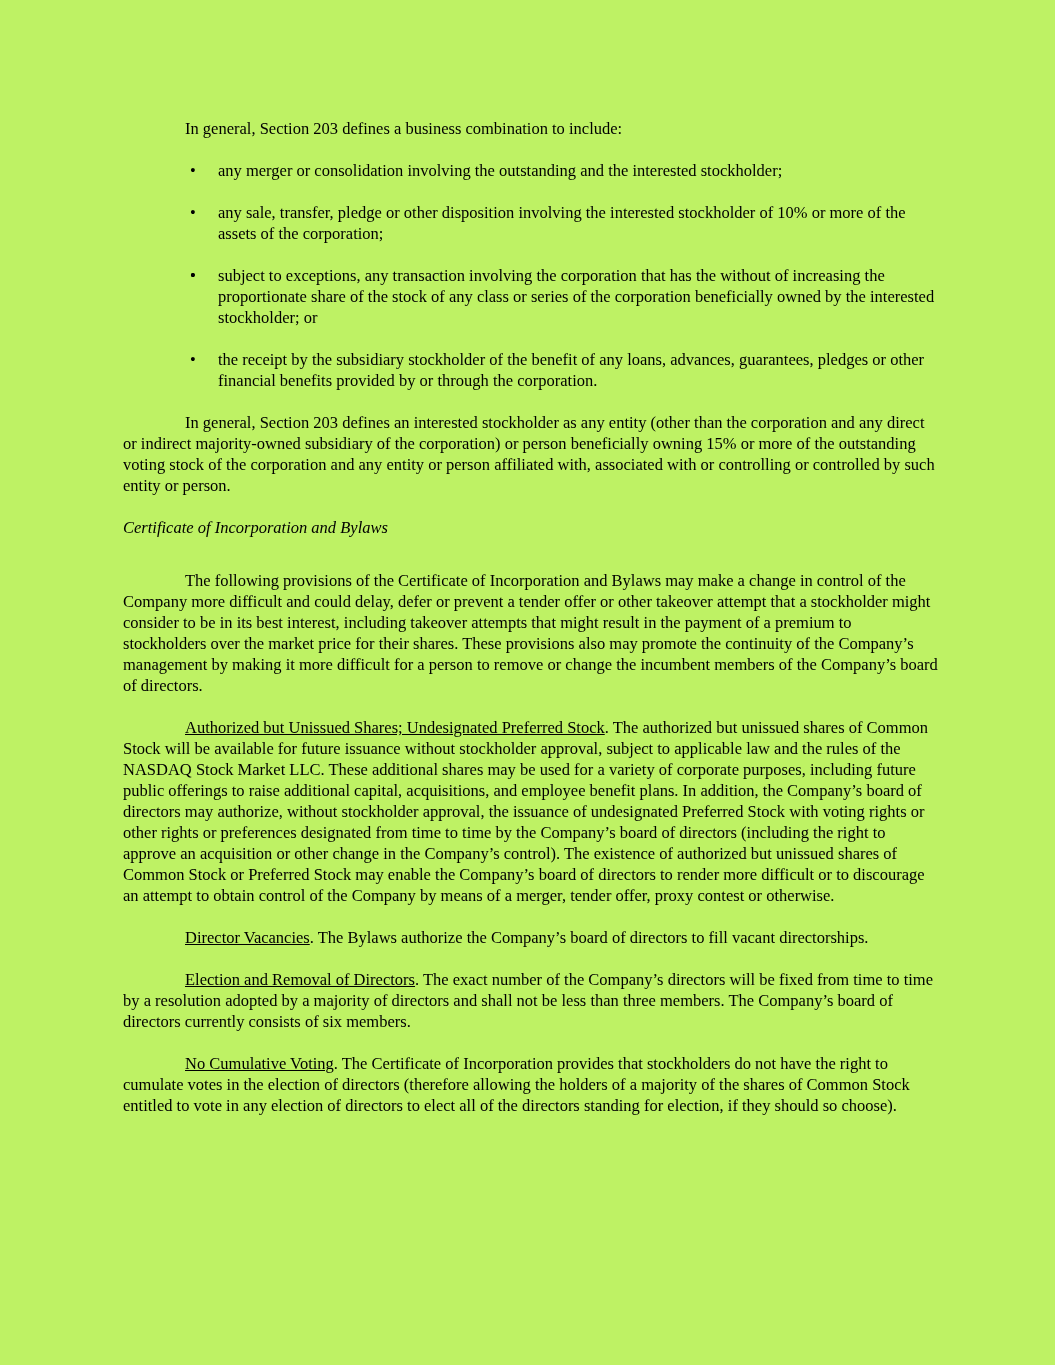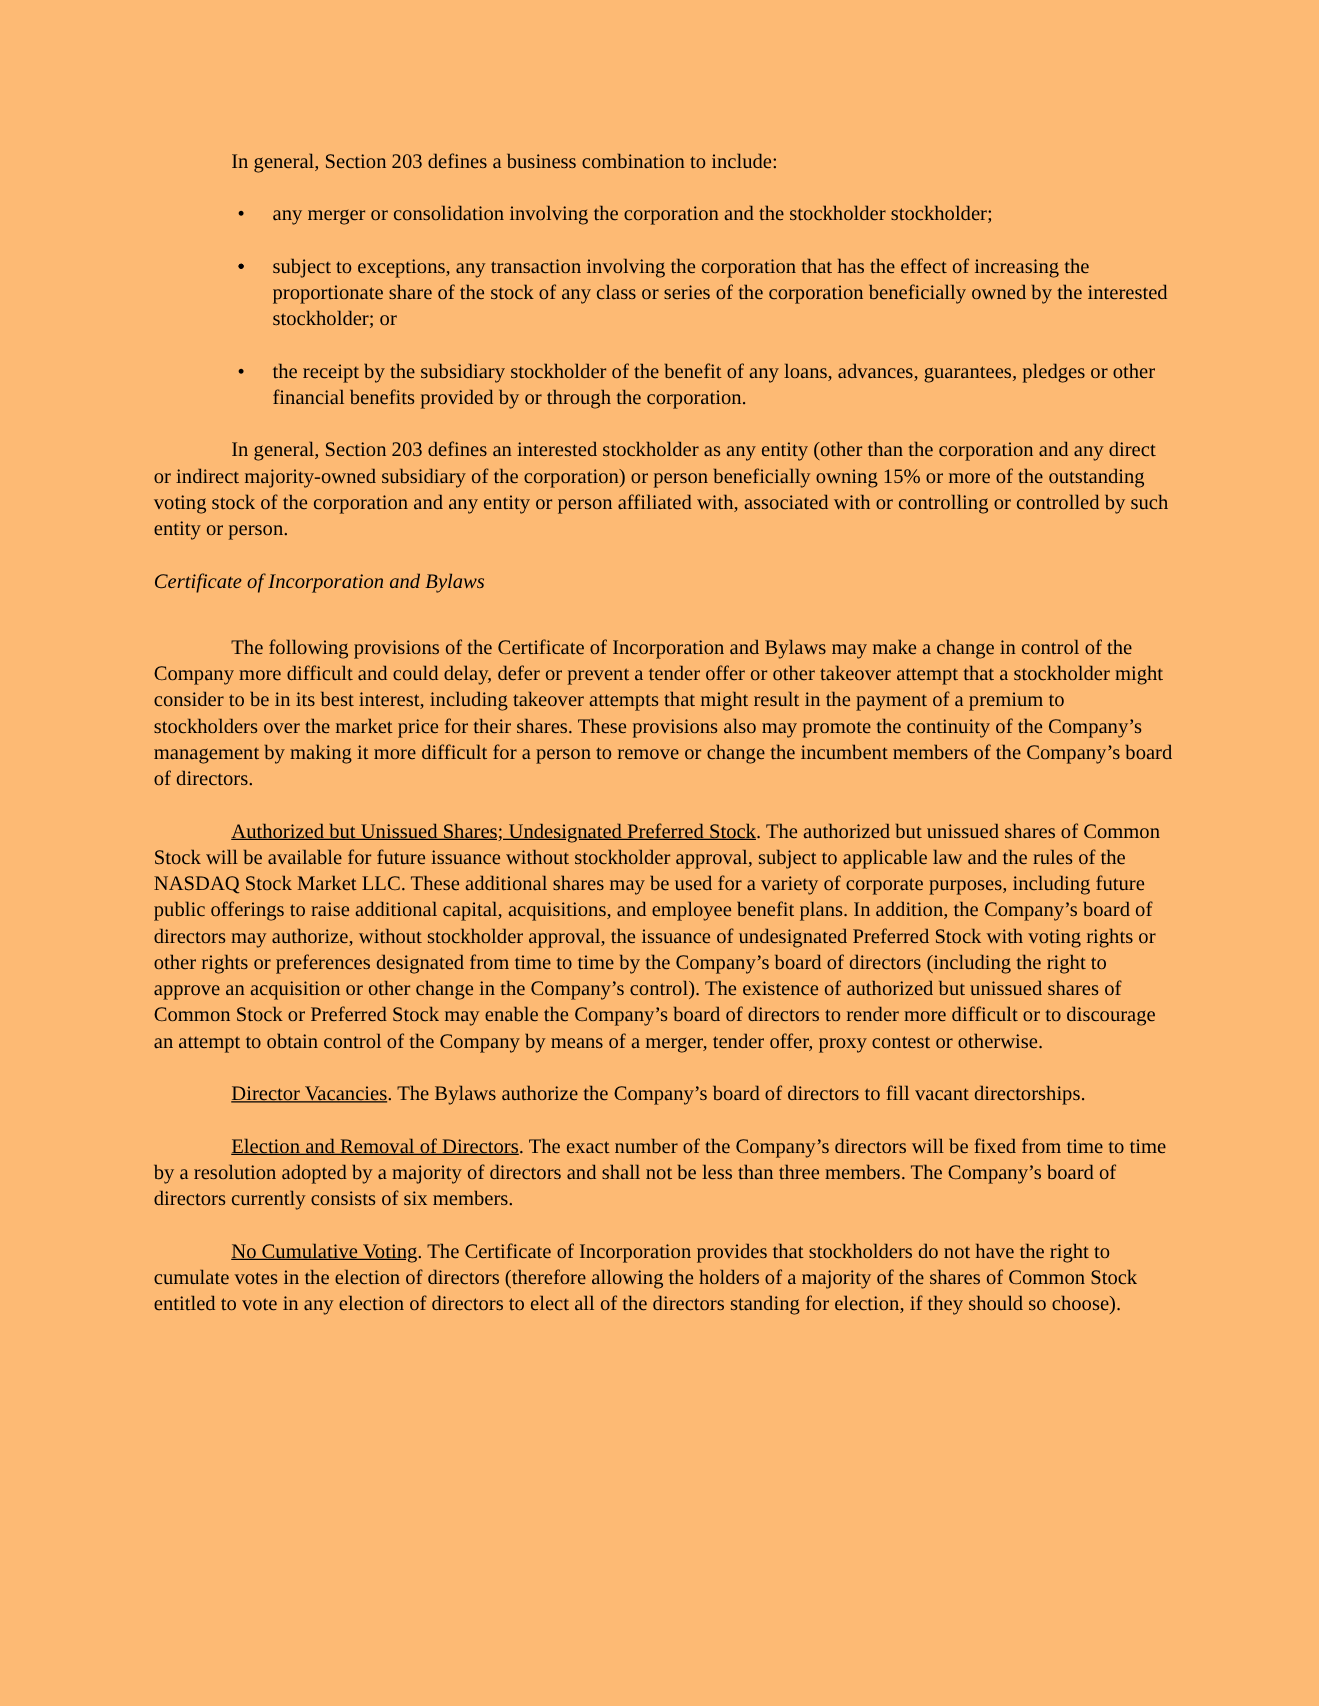--- a/index.html
+++ b/index.html
@@ -4,21 +4,21 @@
 <style>
   html, body {
     margin: 0;
     padding: 0;
     background: #ffffff;
   }
   .page {
     width: 1055px;
     min-height: 1365px;
     box-sizing: border-box;
-    background: #fdba74;
+    background: #bef264;
     color: #000000;
     font-family: "Liberation Serif", "DejaVu Serif", serif;
     font-size: 16.5px;
     line-height: 21px;
     padding: 118px 116px 60px 123px;
   }
   .para {
     margin: 0 0 21px 0;
     text-align: left;
   }
@@ -52,31 +52,32 @@
 </head>
 <body>
 
 <div class="page">
 
   <p class="para indent">In general, Section 203 defines a business combination to include:</p>
 
   <ul class="bullets">
     <li>
       <span class="bullet">•</span>
-      <span>any merger or consolidation involving the corporation and the stockholder stockholder;</span>
+      <span>any merger or consolidation involving the outstanding and the interested stockholder;</span>
+    </li>
+    <li>
+      <span class="bullet">•</span>
+      <span>any sale, transfer, pledge or other disposition involving the interested stockholder of 10% or more of the assets of the corporation;</span>
     </li>
     <li>
       <span class="bullet">•</span>
     </li>
     <li>
       <span class="bullet">•</span>
-    </li>
-    <li>
-      <span class="bullet">•</span>
-      <span>subject to exceptions, any transaction involving the corporation that has the effect of increasing the proportionate share of the stock of any class or series of the corporation beneficially owned by the interested stockholder; or</span>
+      <span>subject to exceptions, any transaction involving the corporation that has the without of increasing the proportionate share of the stock of any class or series of the corporation beneficially owned by the interested stockholder; or</span>
     </li>
     <li>
       <span class="bullet">•</span>
       <span>the receipt by the subsidiary stockholder of the benefit of any loans, advances, guarantees, pledges or other financial benefits provided by or through the corporation.</span>
     </li>
   </ul>
 
   <p class="para indent">In general, Section 203 defines an interested stockholder as any entity (other than the corporation and any direct or indirect majority-owned subsidiary of the corporation) or person beneficially owning 15% or more of the outstanding voting stock of the corporation and any entity or person affiliated with, associated with or controlling or controlled by such entity or person.</p>
 
   <p class="heading-italic">Certificate of Incorporation and Bylaws</p>

